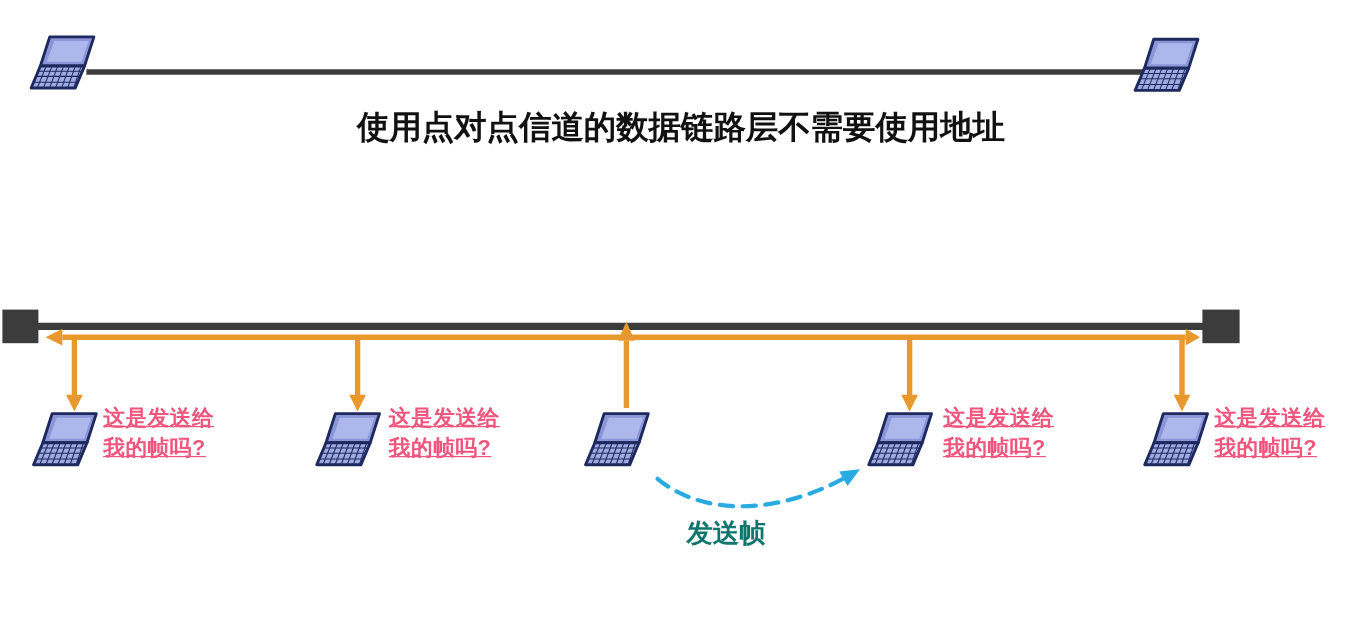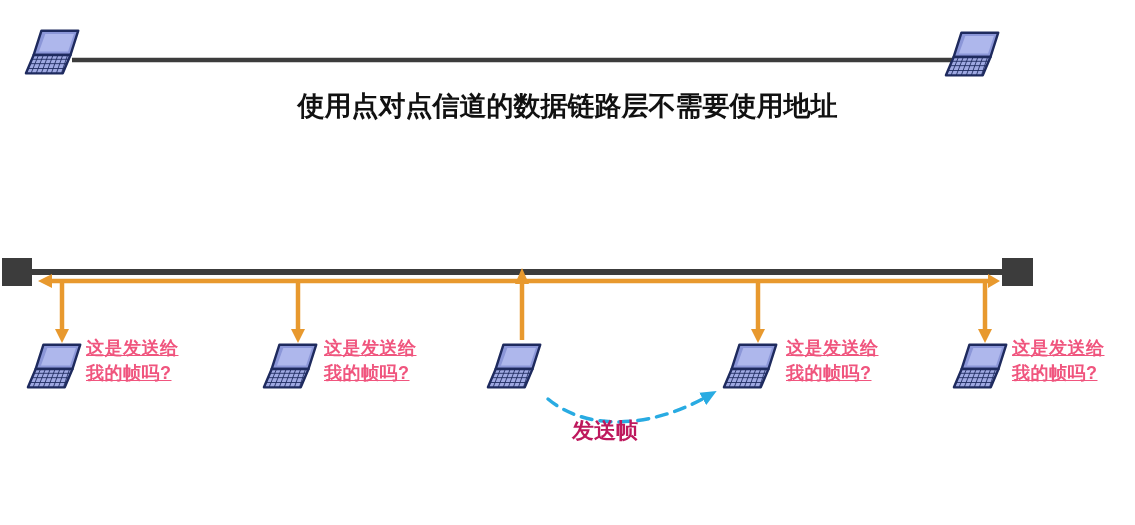--- a/index.html
+++ b/index.html
@@ -15,22 +15,22 @@
   .top-caption{top:88px;width:1135px;}
   .bottom-caption{top:486px;width:1095px;}
   .q-label{
     position:absolute;font-size:18px;font-weight:bold;color:#F0557E;
     line-height:25px;white-space:nowrap;letter-spacing:0.5px;
     text-shadow:-2px -2px 0 #fff,2px -2px 0 #fff,-2px 2px 0 #fff,2px 2px 0 #fff,
                 -2px 0 0 #fff,2px 0 0 #fff,0 -2px 0 #fff,0 2px 0 #fff;
     text-decoration:underline;
   }
   .send-label{
-    position:absolute;left:572px;top:416px;
-    font-size:22px;font-weight:bold;color:#be185d;white-space:nowrap;
+    position:absolute;left:572px;top:430px;
+    font-size:22px;font-weight:bold;color:#0f766e;white-space:nowrap;
   }
 </style>
 </head>
 <body>
 
 <div class="canvas">
 
   <svg class="layer" width="1135" height="525" viewBox="0 0 1135 525">
     <defs>
       <symbol id="laptop" viewBox="0 0 64 50">

